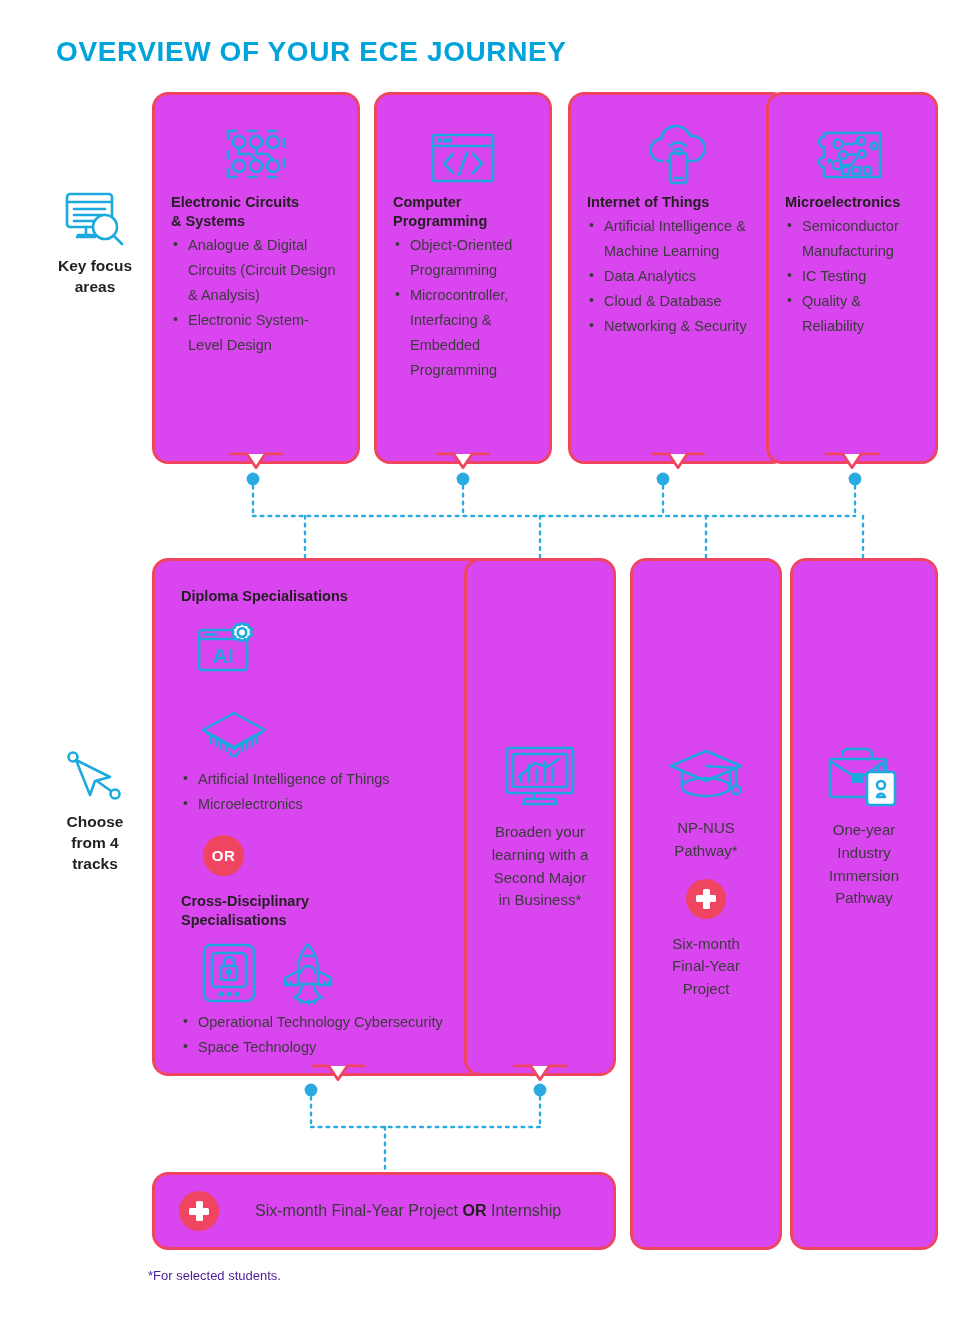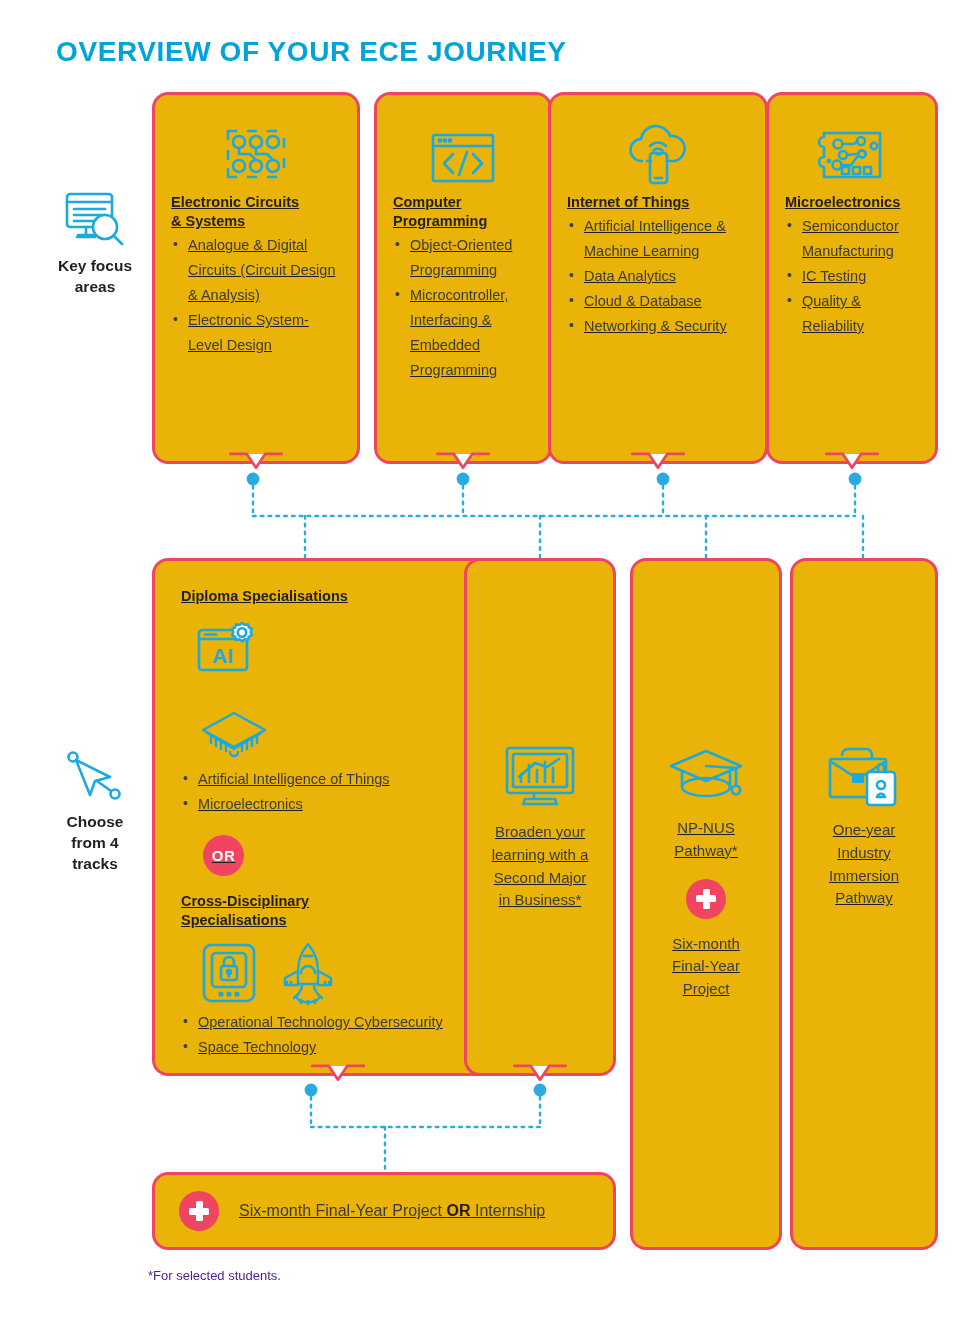--- a/index.html
+++ b/index.html
@@ -17,22 +17,21 @@
     position: absolute; left: 56px; top: 36px;
     font-size: 28px; font-weight: bold; letter-spacing: .6px;
     color: #00A3DA; text-transform: uppercase;
   }
 
   
   .card {
     position: absolute;
     border: 3px solid #EF4560;
     border-radius: 16px;
-    background: #eab308;
-    text-decoration: underline;
+    background: #d946ef;
   }
   
   .notch { position: absolute; width: 54px; height: 22px; bottom: -3px; left: 50%;
            transform: translateX(-50%); overflow: visible; }
 
   .card-inner { padding: 0 16px; }
 
   .icon-wrap { display:flex; justify-content:center; align-items:flex-end; }
 
   .card-h {
@@ -198,21 +197,21 @@
         <div>Computer</div>
         <div>Programming</div>
       </div>
       <ul class="blist">
         <li>Object-Oriented Programming</li>
         <li>Microcontroller, Interfacing &amp; Embedded Programming</li>
       </ul>
     </div>
   </div>
 
-  <div class="card" style="left:548px; top:92px; width:220px; height:372px;">
+  <div class="card" style="left:568px; top:92px; width:220px; height:372px;">
     <svg class="notch" width="56" height="24" viewBox="0 0 56 24" style="bottom:-14px;">
       <path d="M0 1 L18 1 L28 16 L38 1 L56 1" fill="#fff" stroke="#EF4560" stroke-width="3" stroke-linejoin="round" stroke-linecap="round"></path>
     </svg>
     <div class="card-inner" style="padding-top:20px;">
       <div class="icon-wrap" style="height:70px;">
         <svg width="66" height="62" viewBox="0 0 66 62">
           <g fill="none" stroke="#1BA9DE" stroke-width="2.6" stroke-linecap="round" stroke-linejoin="round">
             <path d="M17 38 a11 11 0 0 1 -1 -22 a15 15 0 0 1 29 -3 a10 10 0 0 1 4 25 L44 38"></path>
             <path d="M22 38 L26 38"></path>
             <path d="M25 23 a11 11 0 0 1 16 0"></path>
@@ -446,21 +445,21 @@
       </div>
       <div class="ctext" style="margin-top:14px;">
         <div>One-year</div>
         <div>Industry</div>
         <div>Immersion</div>
         <div>Pathway</div>
       </div>
     </div>
   </div>
 
-  <div class="card" style="left:152px; top:1172px; width:464px; height:78px; display:flex; align-items:center; padding-left:24px; gap:20px;">
+  <div class="card" style="left:152px; top:1172px; width:464px; height:78px; display:flex; align-items:center; padding-left:24px; gap:36px;">
     <div class="plus-badge" style="flex:none;"></div>
     <div class="bottom-bar-text">
       <span>Six-month Final-Year Project </span><b>OR</b><span> Internship</span>
     </div>
   </div>
 
   <div class="footnote" style="left:148px; top:1268px;">*For selected students.</div>
 
 </div>
 

